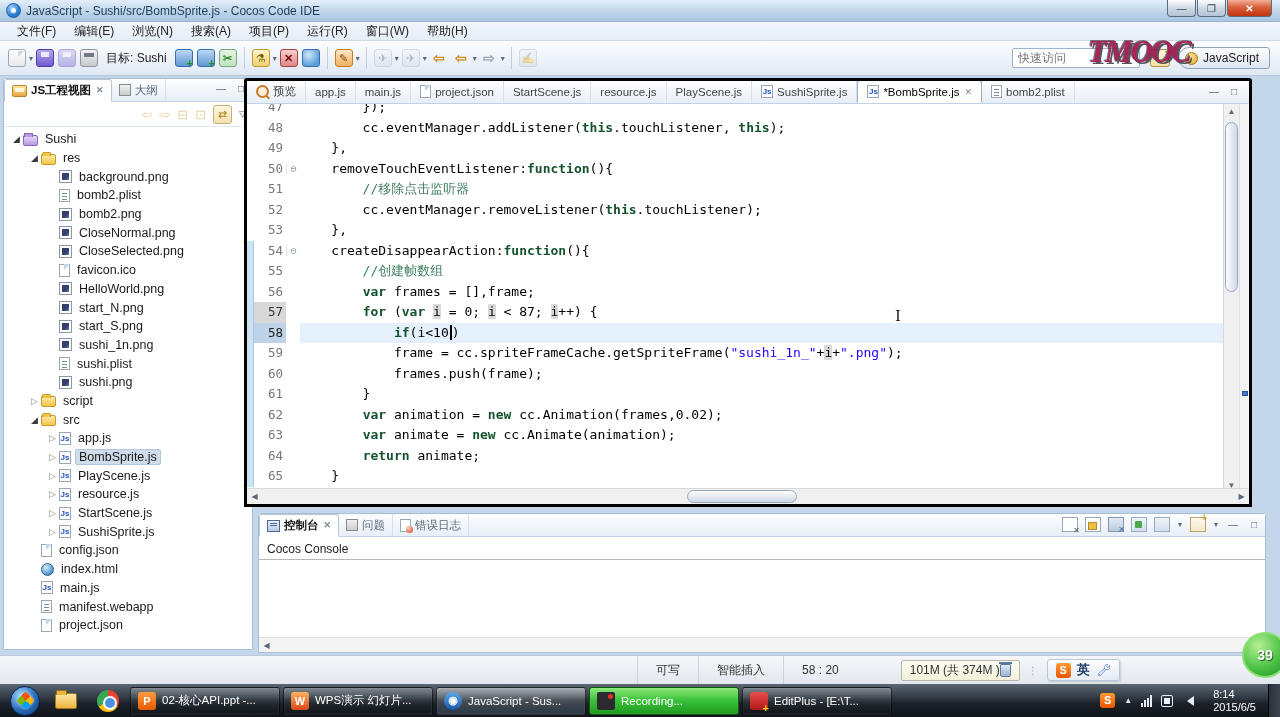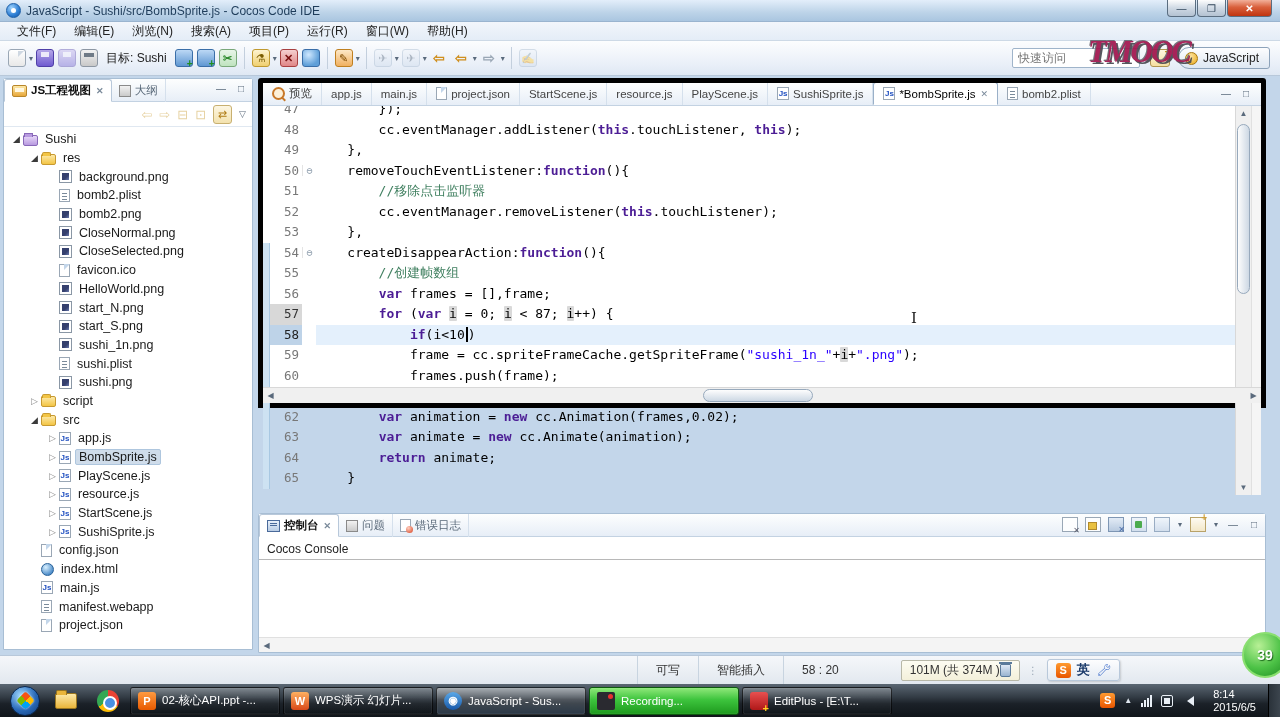--- a/index.html
+++ b/index.html
@@ -43,21 +43,21 @@
 .persp-open{width:20px;height:18px;margin:0 8px 0 10px;background:linear-gradient(#fef6e0,#f5dfa0);border:1px solid #b09550;border-radius:3px;position:relative}
 .persp-open::after{content:"+";position:absolute;right:-2px;top:-5px;color:#c89018;font-weight:bold;font-size:11px}
 .persp{display:flex;align-items:center;height:22px;border:1px solid #8da3ba;border-radius:11px 3px 3px 11px;background:linear-gradient(#fdfdfe,#dde7f2);padding:0 10px 0 6px;font-size:12px;color:#222;margin-right:4px}
 .jsball{width:13px;height:13px;border-radius:50%;background:radial-gradient(circle at 35% 30%,#ffe9a8,#e8a818);border:1px solid #a87810;margin-right:5px}
 .watermark{position:absolute;left:1088px;top:34px;z-index:50;font-size:31px;font-weight:bold;font-style:italic;font-family:"Liberation Serif",serif;color:#a1154e;text-shadow:2px 2px 0 #4a4a52,-1px -1px 0 #6a6a72;letter-spacing:-2px;opacity:.93;pointer-events:none}
 
 .workbench{position:absolute;left:0;top:76px;width:100%;height:579px;background:#c3d6ea}
 .panel{position:absolute;background:#fff;border:1px solid #a8bed4}
 
 .explorer{left:3px;top:2px;width:250px;height:572px;border-radius:3px 3px 0 0}
-.ptabs{height:23px;background:linear-gradient(#fdfefe,#e7eef7);border-bottom:1px solid #c3d2e2;display:flex;align-items:flex-start;position:relative}
+.ptabs{height:23px;background:linear-gradient(#fdfefe,#e7eef7);border-bottom:1px solid #c3d2e2;display:flex;align-items:center;position:relative}
 .ptab{height:23px;display:flex;align-items:center;padding:0 7px;font-size:11.5px;color:#5a6a7a;border-right:1px solid #d5e0ec}
 .ptab.active{background:#fff;border:1px solid #b8c8da;border-bottom:1px solid #fff;border-radius:3px 3px 0 0;color:#111;font-weight:bold}
 .closex{font-size:9px;color:#7a8a9a;margin-left:5px}
 .viewbtns{position:absolute;right:4px;top:4px;display:flex;gap:6px}
 .vb{font-size:10px;color:#5a6a7c;width:14px;text-align:center}
 .ptoolbar{height:25px;border-bottom:1px solid #e0e8f1;display:flex;align-items:center;justify-content:flex-end;padding-right:6px;gap:7px}
 .pt-ic{font-size:13px;color:#c89a30}
 .pt-ic.dim{opacity:.45}
 .pt-box{width:19px;height:19px;border:1px solid #c8b070;border-radius:3px;background:linear-gradient(#fdf6e2,#f3e2ae);display:flex;align-items:center;justify-content:center;font-size:11px;color:#b07d18}
 .pt-menu{font-size:9px;color:#5a6a7c}
@@ -84,37 +84,37 @@
 .icn-js::after{content:"Js";font-family:"Liberation Sans",sans-serif}
 .icn-html{width:13px;height:13px;border-radius:50%;background:radial-gradient(circle at 35% 30%,#d8f0ff,#4a8ac8 75%);border:1px solid #2a6298}
 .icn-preview{width:13px;height:13px;border-radius:50%;border:2px solid #c87828;background:#fdf0d8}
 .icn-preview::after{content:"";position:absolute;right:-3px;bottom:-2px;width:5px;height:2px;background:#c87828;transform:rotate(45deg)}
 .icn-console{width:13px;height:12px;background:linear-gradient(#e8f0fa,#b8cce4);border:1px solid #4a6a9a;margin-top:1px}
 .icn-console::after{content:"";position:absolute;left:2px;top:2px;width:7px;height:1px;background:#4a6a9a;box-shadow:0 2px 0 #4a6a9a}
 .icn-problems{width:12px;height:12px;background:linear-gradient(#f2f2f2,#cacaca);border:1px solid #8a8a8a}
 .icn-errlog{width:11px;height:13px;background:#fff;border:1px solid #9aa7b5}
 .icn-errlog::after{content:"";position:absolute;right:-3px;bottom:-2px;width:7px;height:7px;border-radius:50%;background:radial-gradient(circle at 35% 30%,#ffd0c0,#d84020)}
 
-.editor{position:absolute;left:258px;top:2px;width:1008px;height:330px;background:#fff;border:5px solid #000000;border-radius:3px 3px 0 0}
+.editor{position:absolute;left:244px;top:2px;width:1008px;height:429px;background:#fff;border:3px solid #000000;border-radius:3px 3px 0 0}
 .etabs{height:23px;background:linear-gradient(#fdfefe,#e7eef7);border-bottom:1px solid #c3d2e2;display:flex;align-items:flex-end;position:relative;overflow:hidden}
 .etab{height:23px;display:flex;align-items:center;padding:0 9px;font-size:11.5px;color:#444;border-right:1px solid #d5e0ec;white-space:nowrap}
 .etab .icn{margin-right:4px}
 .etab.active{background:#fff;border:1px solid #9ab0c8;border-bottom:1px solid #fff;border-radius:3px 3px 0 0;color:#000}
 .ebody{position:relative;height:389px;overflow:hidden}
 .codearea{position:absolute;left:0;top:-7px;right:26px;font-family:"DejaVu Sans Mono","Liberation Mono",monospace;font-size:13px}
 .cl{display:flex;height:20.5px;align-items:center}
 .rng{width:7px;height:100%;flex:none}
 .rng.on{background:#cde2f2;border-right:1px solid #a8c8e2}
 .num{width:32px;flex:none;text-align:right;color:#787878;font-size:12.5px;padding-right:3px;height:100%;line-height:20.5px}
 .num.dim{background:#d8d8d8;color:#333}
 .num.sel{background:#bed3e8;color:#222}
 .fold{width:14px;flex:none;color:#8a9aaa;font-size:10px;text-align:center;border-left:1px solid #e4e4e4}
 .ct{white-space:pre;flex:1;height:100%;line-height:20.4px}
 .cl.cur .ct{background:#e4f0fc}
-.sg-d{color:#000}.sg-k{color:#4c1d95;font-weight:bold}.sg-s{color:#2a00ff}.sg-c{color:#3f7f5f}
+.sg-d{color:#000}.sg-k{color:#14532d;font-weight:bold}.sg-s{color:#2a00ff}.sg-c{color:#3f7f5f}
 .sg-h{background:#d9d9d9;border-radius:1px}
 .sg-caret{display:inline-block;border-left:2px solid #000;height:15px;vertical-align:middle;margin:0 0 2px 1px}
 .ibeam{position:absolute;left:648px;top:203px;color:#1a1a1a;font-family:"DejaVu Serif",serif;font-size:15px;z-index:5}
 .vscroll{position:absolute;right:10px;top:0;width:16px;height:100%;background:#f0f0f0;border-left:1px solid #d8d8d8}
 .vthumb{position:absolute;left:1px;top:18px;width:13px;height:170px;background:linear-gradient(90deg,#fdfdfd,#cdd8e4);border:1px solid #97a9bc;border-radius:7px}
 .varr{position:absolute;left:0;width:15px;height:15px;font-size:8px;color:#5a6a7c;text-align:center;line-height:15px}
 .ruler{position:absolute;right:0;top:0;width:10px;height:100%;background:#f5f5f5;border-left:1px solid #e0e0e0}
 .rmark{position:absolute;left:2px;top:287px;width:6px;height:5px;background:#4a78c8;border:1px solid #2a5298}
 .hscroll{position:absolute;left:0;bottom:0;width:100%;height:16px;background:#f0f0f0;border-top:1px solid #d8d8d8}
 .hthumb{position:absolute;left:440px;top:1px;width:110px;height:13px;background:linear-gradient(#fdfdfd,#cdd8e4);border:1px solid #97a9bc;border-radius:7px}

